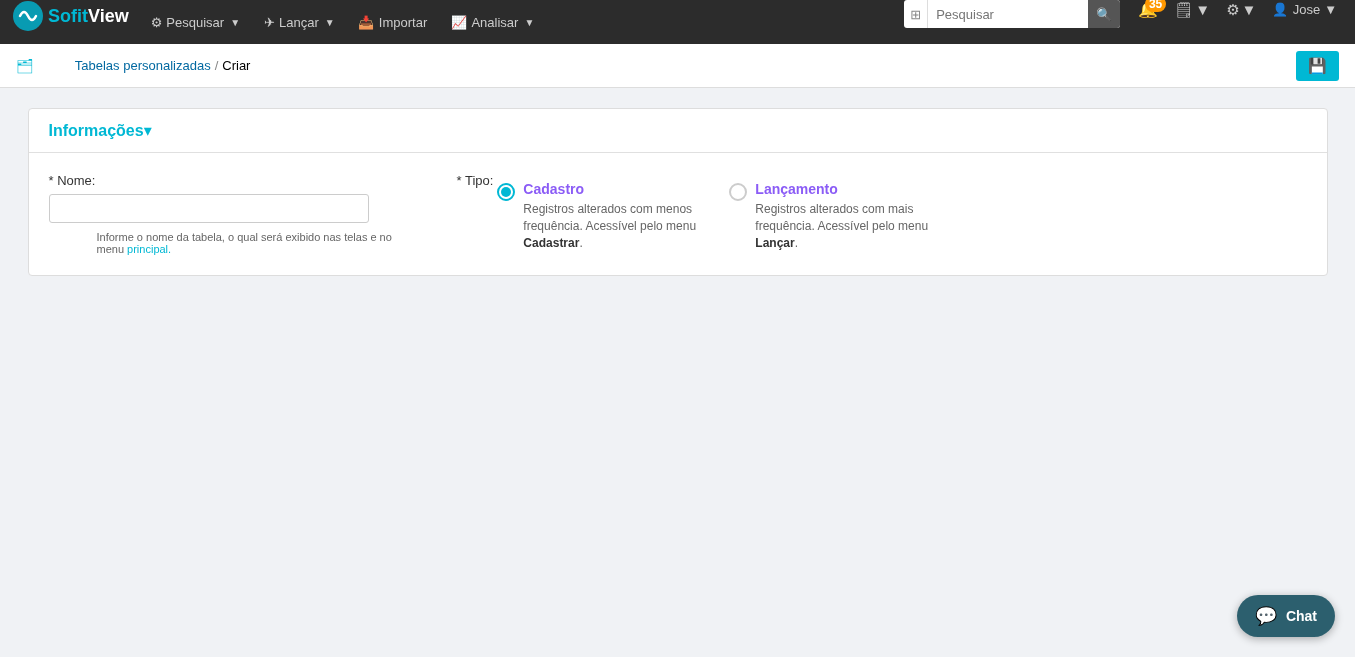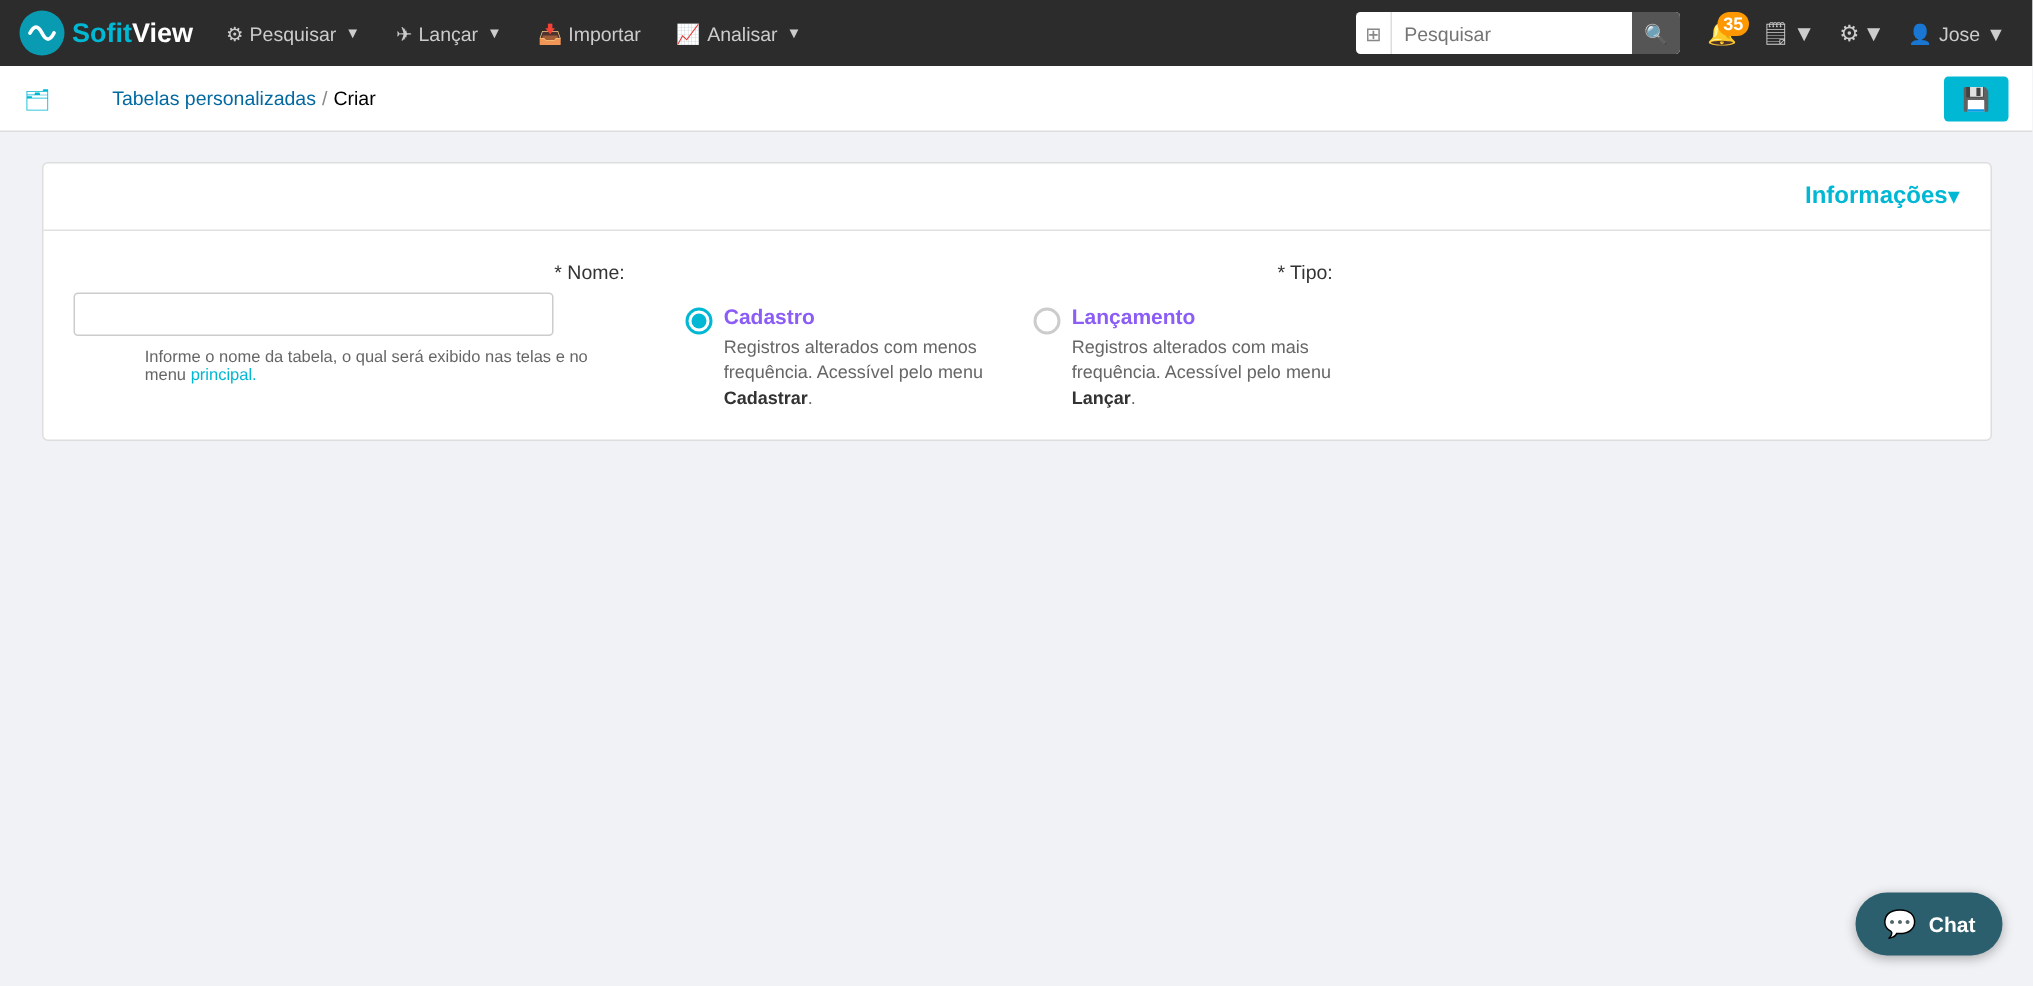--- a/index.html
+++ b/index.html
@@ -3,21 +3,21 @@
   <meta charset="utf-8">
   <style>
     * { box-sizing: border-box; margin: 0; padding: 0; }
     body { font-family: Arial, sans-serif; background: #f0f2f5; min-height: 657px; }
 
     
     .navbar {
       background: #2c2c2c;
       height: 44px;
       display: flex;
-      align-items: center;
+      align-items: flex-start;
       padding: 0 12px;
       gap: 4px;
     }
     .navbar-brand {
       display: flex;
       align-items: center;
       margin-right: 8px;
     }
     .brand-logo {
       width: 32px;
@@ -167,21 +167,21 @@
     .form-card {
       background: #fff;
       border: 1px solid #ddd;
       border-radius: 4px;
       max-width: 1300px;
       margin: 0 auto;
     }
     .form-card-header {
       display: flex;
       align-items: center;
-      justify-content: flex-end;
+      justify-content: flex-start;
       padding: 12px 20px;
       border-bottom: 1px solid #e0e0e0;
     }
     .form-card-title {
       color: #00b8d4;
       font-size: 16px;
       font-weight: bold;
     }
     .collapse-btn {
       color: #00b8d4;
@@ -201,21 +201,20 @@
       flex-direction: column;
       gap: 4px;
     }
     .form-group.name-group {
       min-width: 320px;
     }
     .form-label {
       font-size: 13px;
       color: #333;
       margin-bottom: 2px;
-      text-align: right;
     }
     .form-input {
       border: 1px solid #ccc;
       border-radius: 3px;
       padding: 6px 8px;
       font-size: 13px;
       width: 320px;
       outline: none;
     }
     .form-hint {
@@ -223,21 +222,21 @@
       color: #666;
       margin-top: 4px;
       max-width: 320px;
       margin-left: 48px;
     }
     .form-hint a { color: #00b8d4; text-decoration: none; }
 
     
     .tipo-section {
       display: flex;
-      flex-direction: column;
+      flex-direction: row;
       gap: 4px;
     }
     .tipo-options {
       display: flex;
       gap: 32px;
       margin-top: 8px;
     }
     .tipo-option {
       display: flex;
       gap: 8px;

